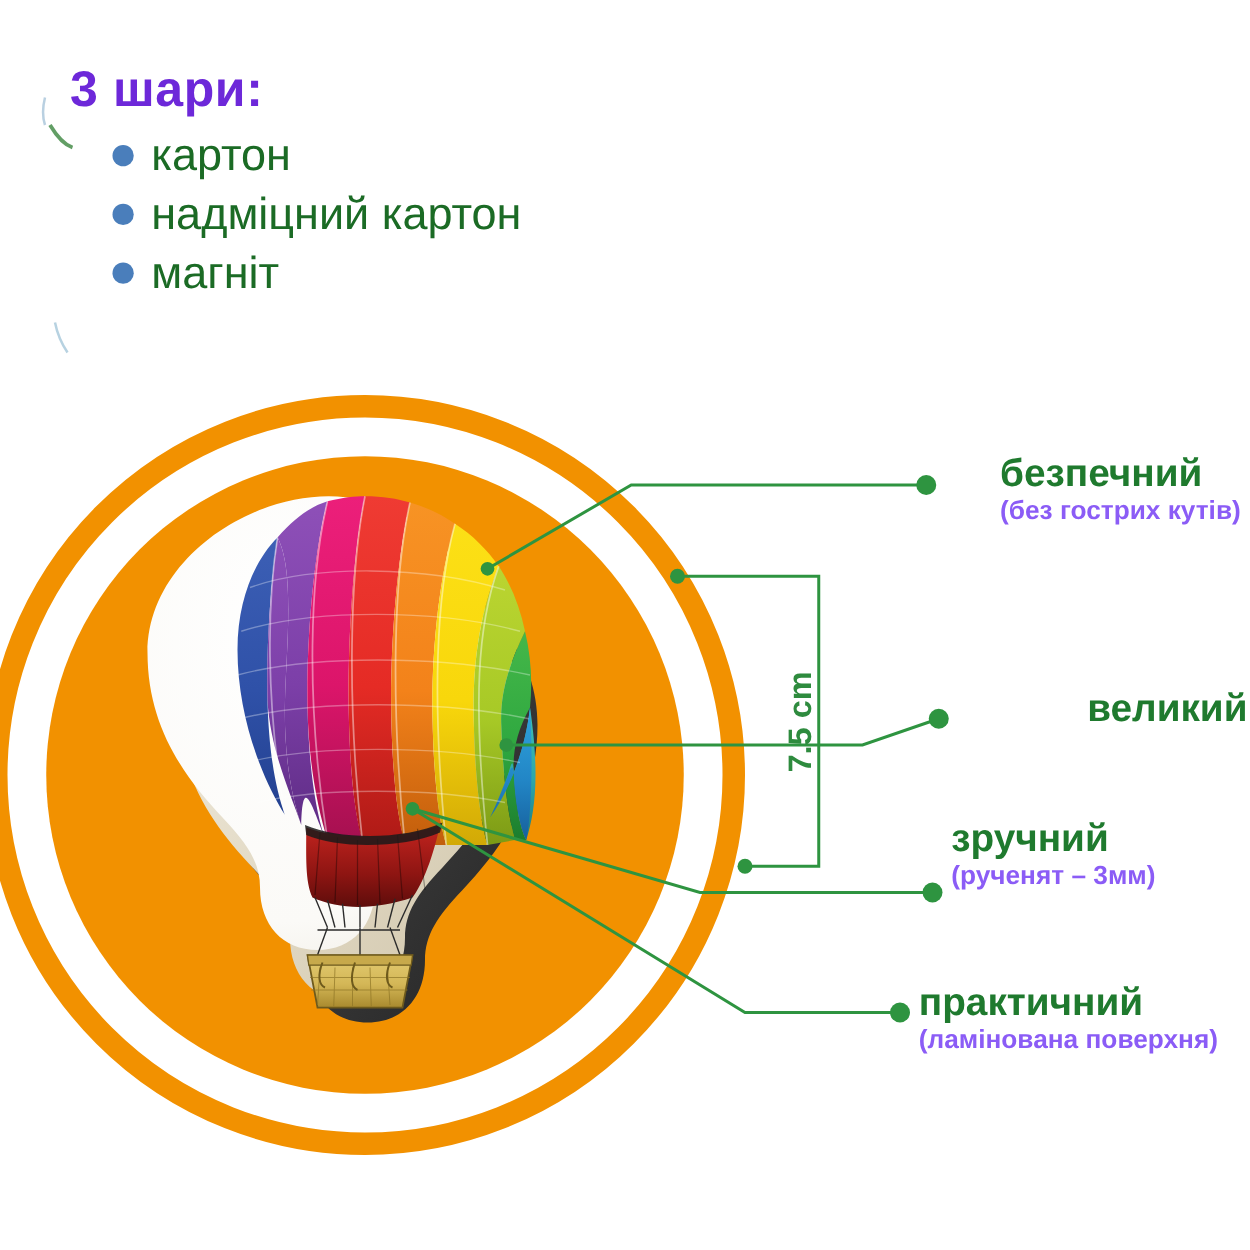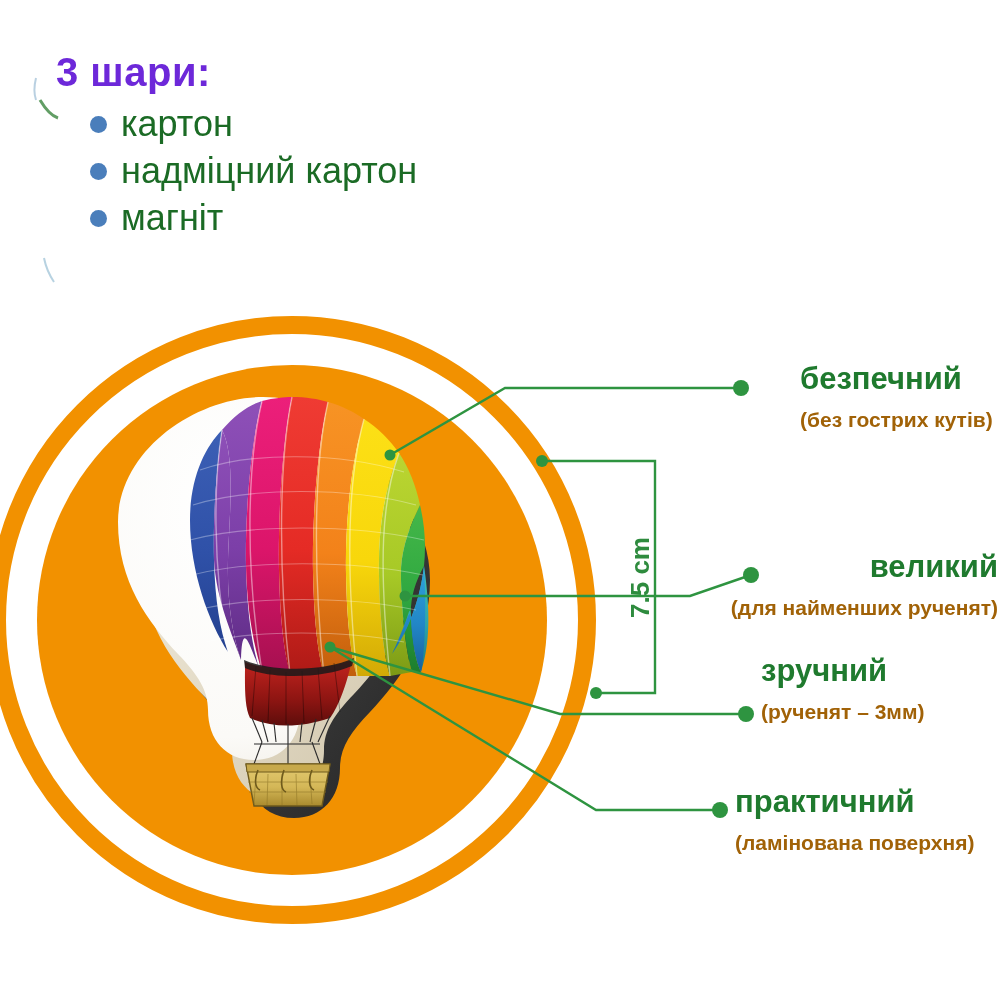--- a/index.html
+++ b/index.html
@@ -13,21 +13,21 @@
              line-height:1;white-space:nowrap;}
   .hdr-list{margin:14px 0 0 34px;padding:0;list-style:none;}
   .hdr-li{display:flex;align-items:center;margin-bottom:11px;}
   .bullet{width:17px;height:17px;border-radius:50%;background:#4A7EBB;
           flex:0 0 auto;margin-right:14px;}
   .hdr-txt{font-size:36px;font-weight:400;color:#1B6B25;white-space:nowrap;line-height:1;}
 
   
   .lbl{position:absolute;}
   .lbl-main{font-size:31px;font-weight:700;color:#1F7A2E;white-space:nowrap;line-height:1.05;}
-  .lbl-sub{font-size:21px;font-weight:700;color:#a16207;white-space:nowrap;line-height:1.15;margin-top:12px;}
+  .lbl-sub{font-size:21px;font-weight:700;color:#8b5cf6;white-space:nowrap;line-height:1.15;margin-top:1px;}
   .lbl-r .lbl-main,.lbl-r .lbl-sub{text-align:right;padding-left:13px;}
 
   
   .dim-txt{position:absolute;font-size:26px;font-weight:700;color:#2E8B3E;
            transform:rotate(-90deg);transform-origin:50% 50%;white-space:nowrap;}
 
   svg.layer{position:absolute;left:0;top:0;width:1000px;height:1000px;
             pointer-events:none;}
 </style>
 </head>
@@ -279,21 +279,20 @@
     </ul>
   </div>
 
   <div class="lbl" style="left:800px;top:363px;">
     <div class="lbl-main">безпечний</div>
     <div class="lbl-sub">(без гострих кутів)</div>
   </div>
 
   <div class="lbl lbl-r" style="left:0;top:551px;width:998px;">
     <div class="lbl-main">великий</div>
-    <div class="lbl-sub">(для найменших рученят)</div>
   </div>
 
   <div class="lbl" style="left:761px;top:655px;">
     <div class="lbl-main">зручний</div>
     <div class="lbl-sub">(рученят – 3мм)</div>
   </div>
 
   <div class="lbl" style="left:735px;top:786px;">
     <div class="lbl-main">практичний</div>
     <div class="lbl-sub">(ламінована поверхня)</div>

